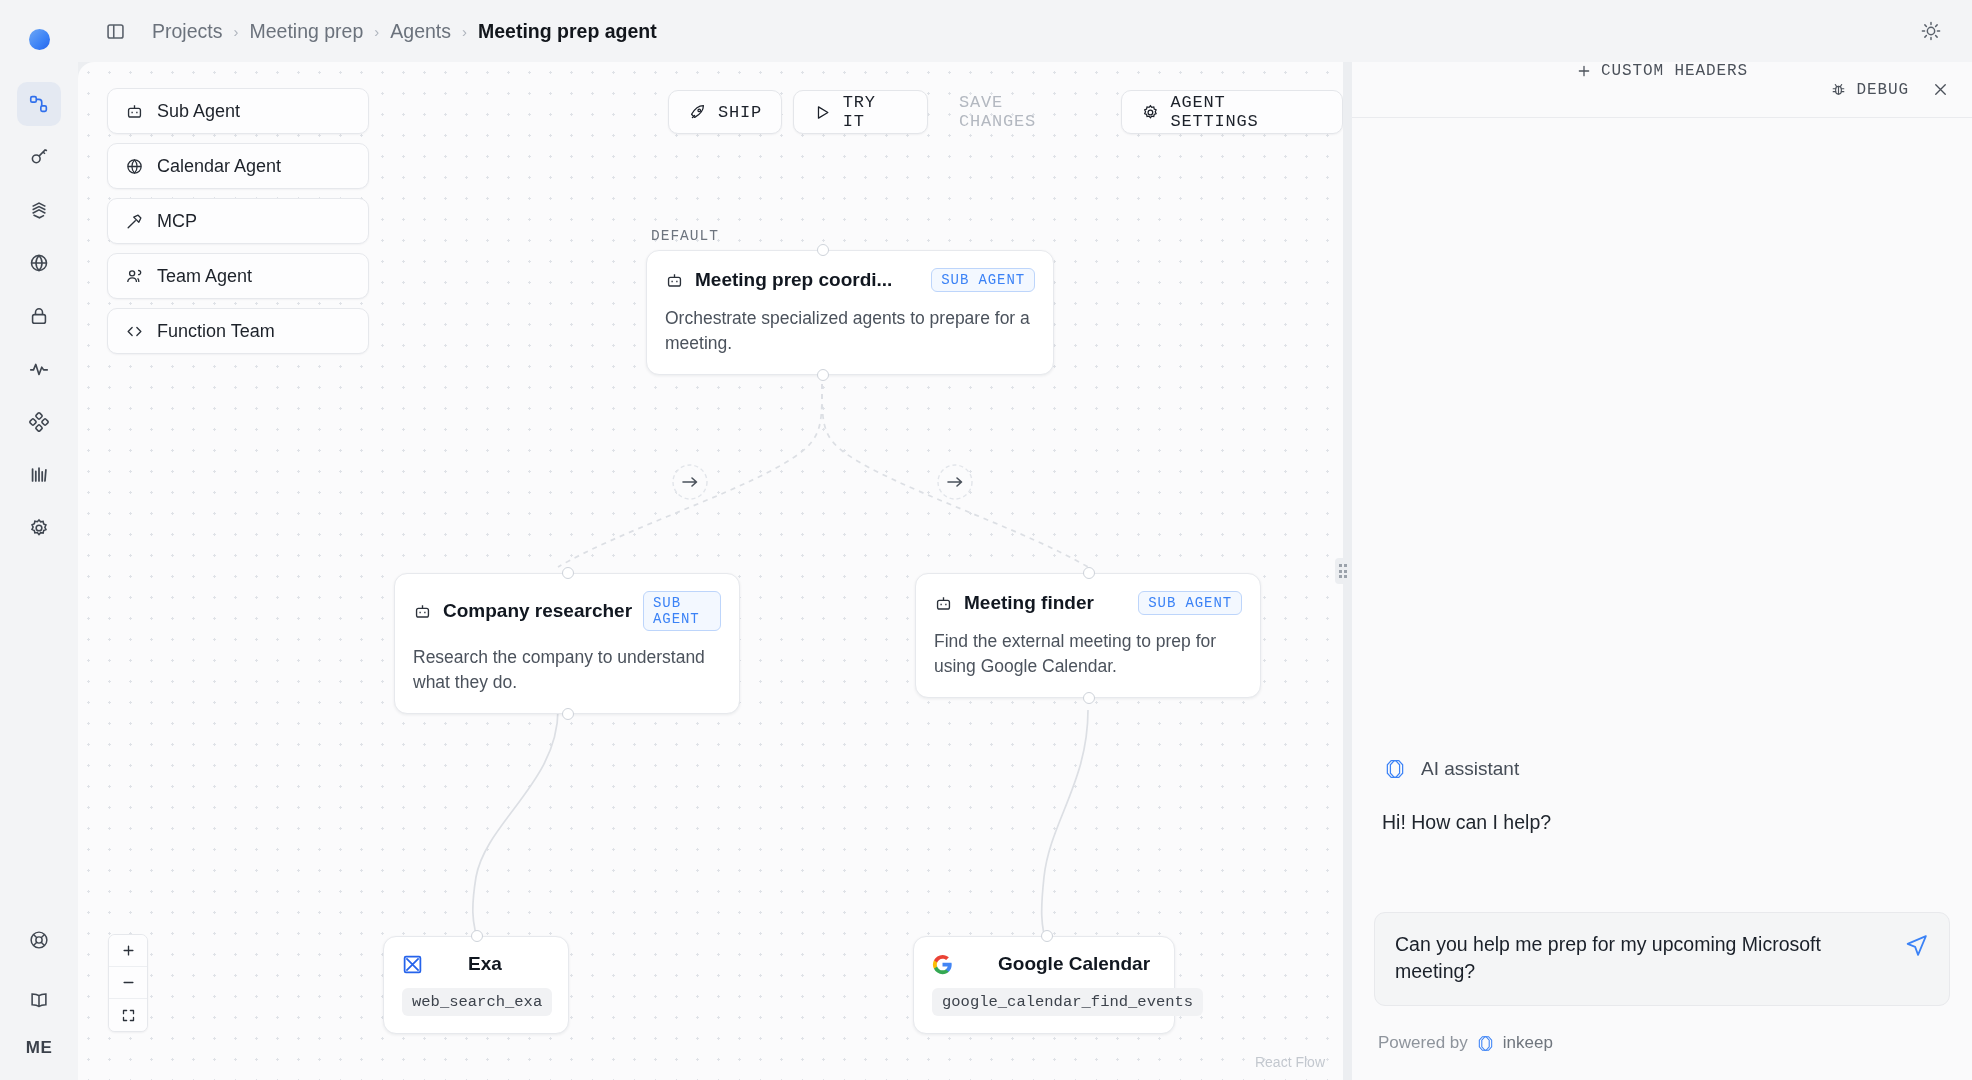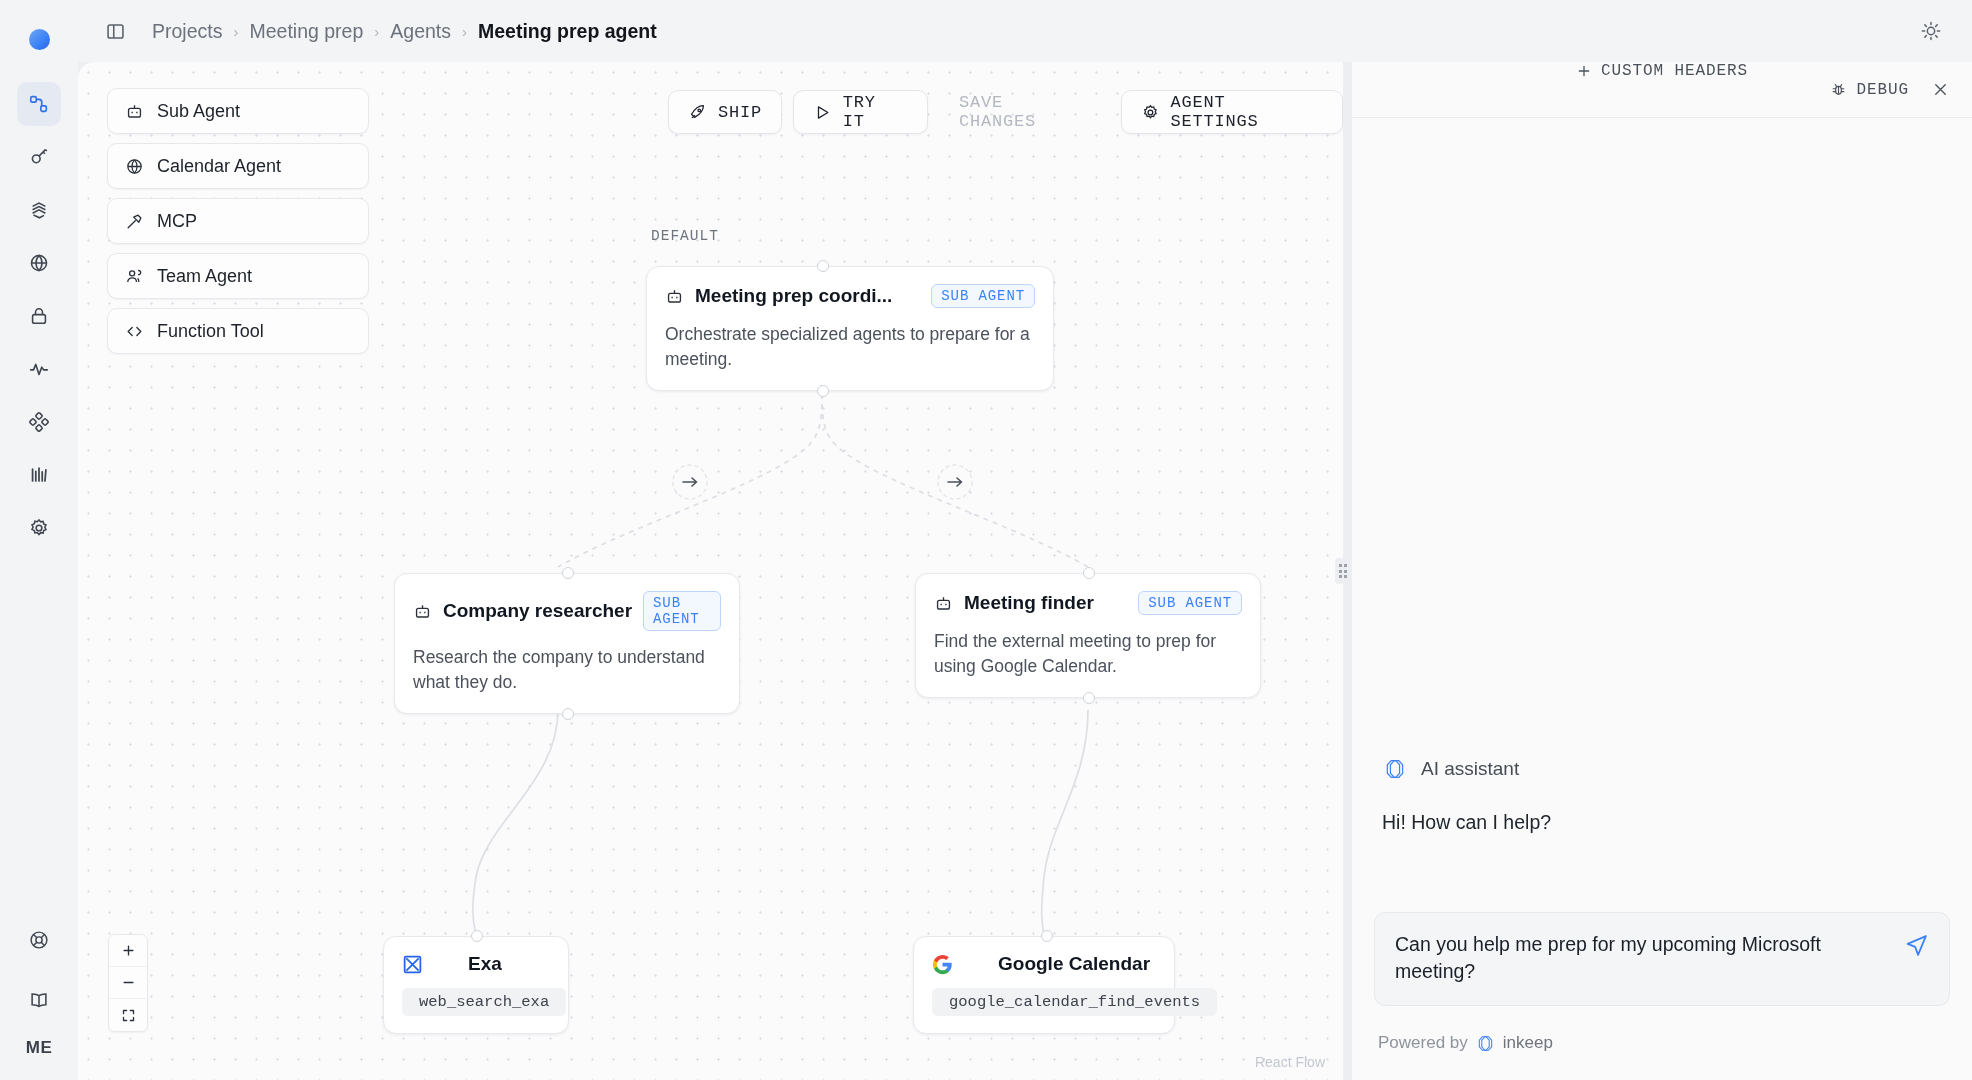--- a/index.html
+++ b/index.html
@@ -146,21 +146,21 @@
   
   .tool-node {
     position: absolute; background: #fff;
     border: 1px solid #e7e9ed; border-radius: 13px;
     box-shadow: 0 1px 3px rgba(16,24,40,.07); z-index: 4;
   }
   .tool-head { display: flex; align-items: center; gap: 13px; padding: 16px 18px 0 18px; }
   .tool-title { font-size: 19px; font-weight: 700; color: #111720; margin-left: 32px; }
   .chip {
     margin: 13px 18px 17px 18px; display: inline-block;
-    background: #f1f2f4; border-radius: 6px; padding: 5px 17px;
+    background: #f1f2f4; border-radius: 6px; padding: 5px 10px;
     font-family: "Liberation Mono", monospace; font-size: 15.5px; color: #3d434c;
   }
 
   
   .zoom-ctl {
     position: absolute; left: 108px; bottom: 48px;
     width: 40px; background: #fdfdfe;
     border: 1px solid #e6e8ec; border-radius: 7px; overflow: hidden;
     z-index: 6; box-shadow: 0 1px 2px rgba(16,24,40,.05);
   }
@@ -392,21 +392,21 @@
           </svg>
         </span>
         <span>Team Agent</span>
       </div>
       <div class="pal-item">
         <span class="ico">
           <svg width="19" height="19" viewBox="0 0 24 24" fill="none" stroke="currentColor" stroke-width="1.7" stroke-linecap="round" stroke-linejoin="round">
             <path d="M9 7l-5 5 5 5M15 7l5 5-5 5"></path>
           </svg>
         </span>
-        <span>Function Tool</span>
+        <span>Function Team</span>
       </div>
     </div>
 
     <div class="toolbar">
       <div class="tb-btn">
         <svg width="19" height="19" viewBox="0 0 24 24" fill="none" stroke="currentColor" stroke-width="1.6" stroke-linecap="round" stroke-linejoin="round">
           <path d="M5.5 18.5l2.8-2.8M4.5 14.2c4.5-8 9-11 15-11 0 6-3 10.5-11 15l-1.6-1.4-2.4-2.6z"></path>
             <circle cx="14.2" cy="9.4" r="1.6"></circle>
         </svg>
         <span>SHIP</span>
@@ -424,21 +424,21 @@
         <svg width="19" height="19" viewBox="0 0 24 24" fill="none" stroke="currentColor" stroke-width="1.6">
           <circle cx="12" cy="12" r="3"></circle>
           <path d="M12 3.4l1.7 2 2.6-.5.6 2.6 2.4 1.1-1.1 2.4 1.1 2.4-2.4 1.1-.6 2.6-2.6-.5-1.7 2-1.7-2-2.6.5-.6-2.6-2.4-1.1 1.1-2.4-1.1-2.4 2.4-1.1.6-2.6 2.6.5z"></path>
         </svg>
         <span>AGENT SETTINGS</span>
       </div>
     </div>
 
     <div class="default-tag" style="left:573px; top:166px;">DEFAULT</div>
 
-    <div class="node" style="left:568px; top:188px; width:408px;margin-top:16px;">
+    <div class="node" style="left:568px; top:188px; width:408px;">
       <div class="node-head">
         <span style="display:flex;color:#2b313a">
           <svg width="19" height="19" viewBox="0 0 24 24" fill="none" stroke="currentColor" stroke-width="1.7">
             <rect x="4.5" y="8" width="15" height="11" rx="2.4"></rect>
               <path d="M12 4.2V8M9 12.4v1.8M15 12.4v1.8"></path>
           </svg>
         </span>
         <span class="node-title">Meeting prep coordi...</span>
         <span class="badge">SUB AGENT</span>
       </div>

